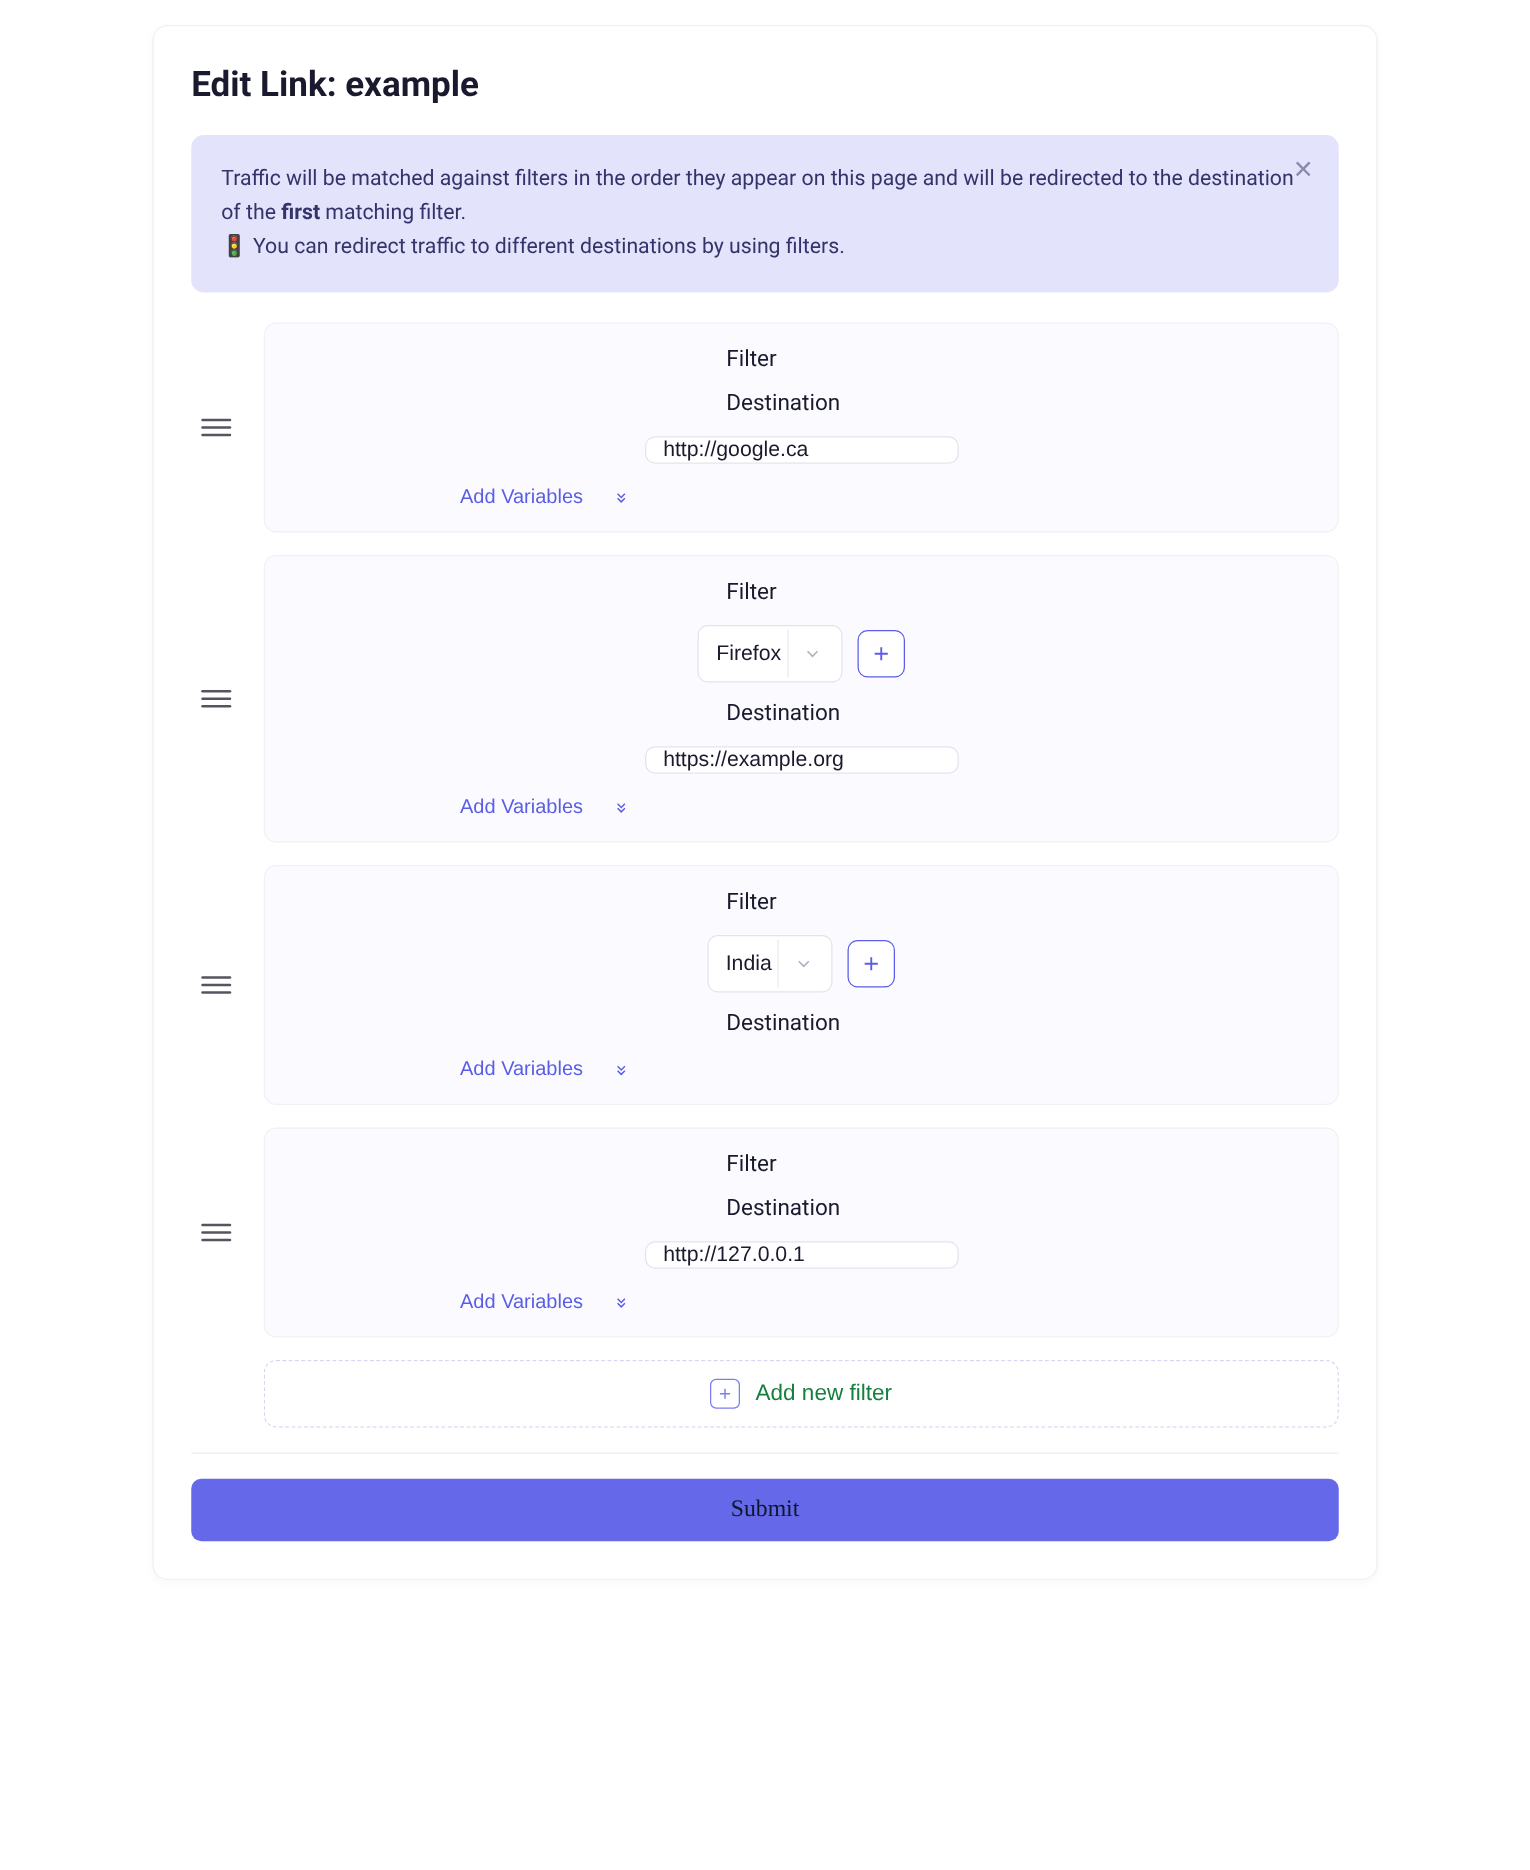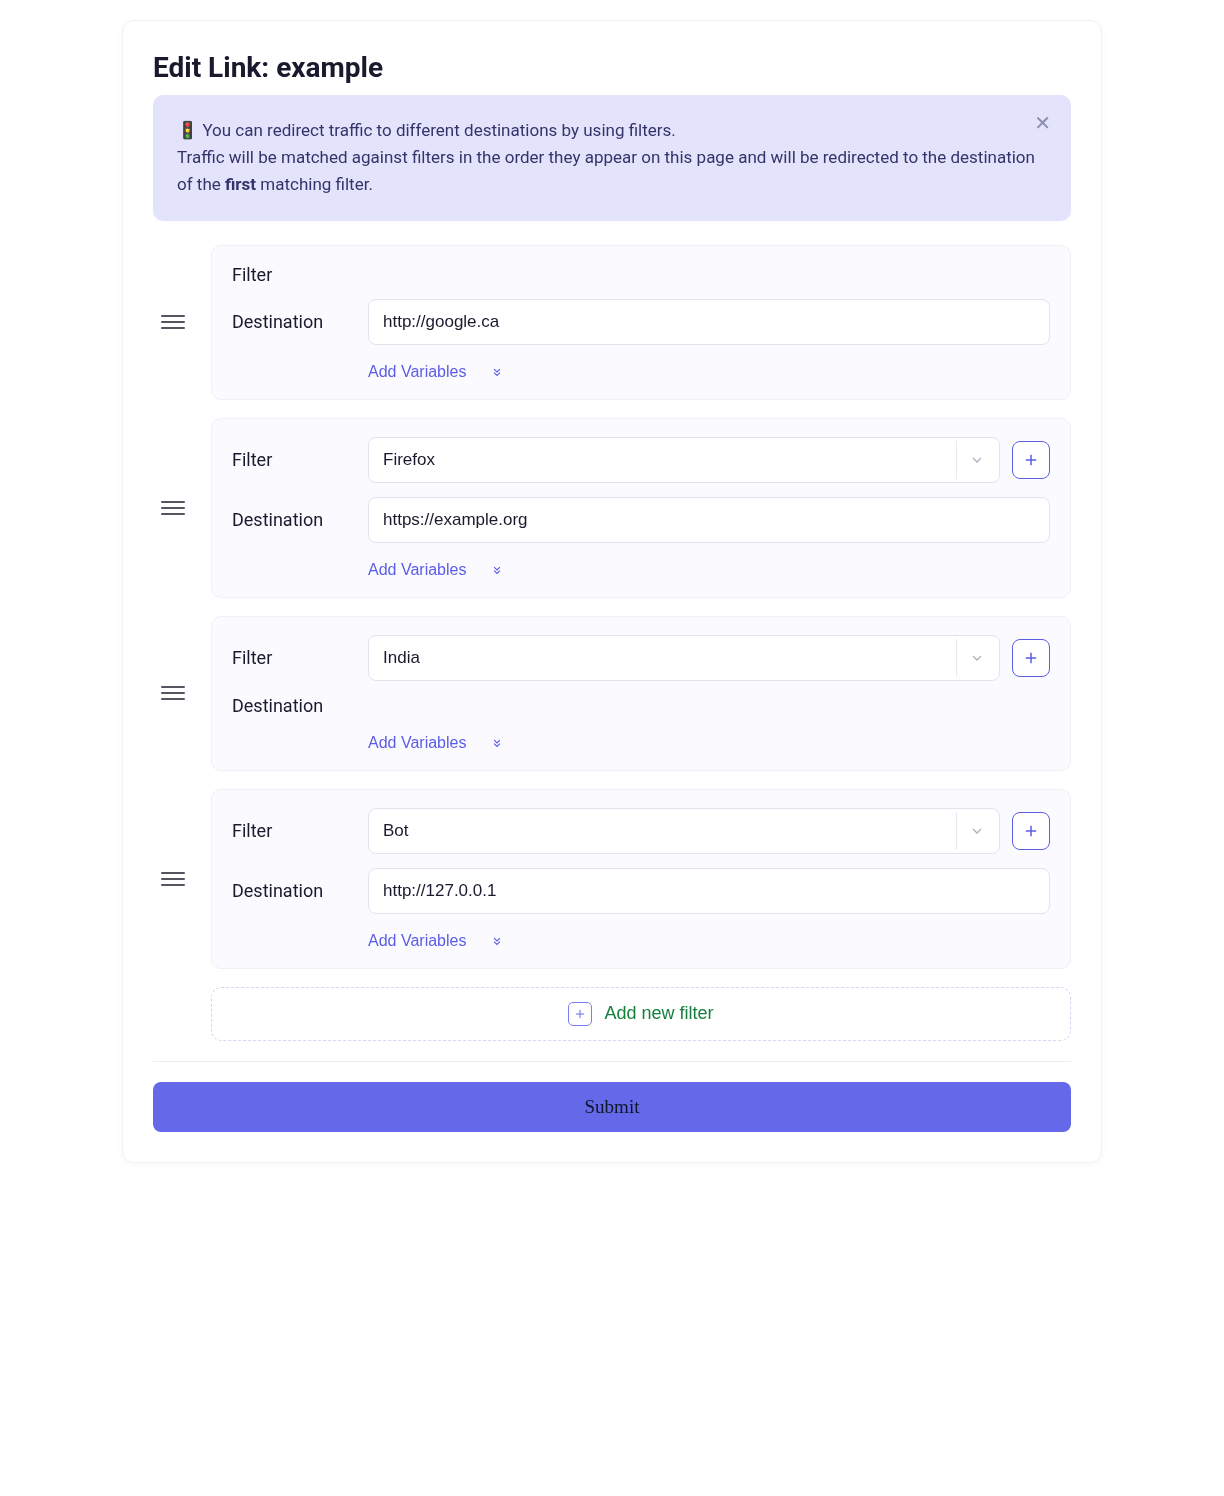--- a/index.html
+++ b/index.html
@@ -15,21 +15,21 @@
     border-radius: 12px;
     padding: 30px;
     max-width: 980px;
     margin: 0 auto;
     box-shadow: 0 2px 8px rgba(0,0,0,0.03);
   }
   .page-title {
     font-size: 28px;
     font-weight: 700;
     color: #1a1a2e;
-    margin-bottom: 11px;
+    margin-bottom: 24px;
   }
   .tabs {
     display: flex;
     gap: 8px;
     margin-bottom: 24px;
     flex-wrap: wrap;
   }
   .tab {
     padding: 10px 20px;
     border-radius: 8px;
@@ -93,20 +93,21 @@
     background: #fbfbff;
     border: 1px solid #f0f0f5;
     border-radius: 10px;
     padding: 18px 20px 14px 20px;
   }
   .filter-row {
     display: flex;
     align-items: center;
     gap: 16px;
     margin-bottom: 14px;
+    flex-direction: column;
   }
   .filter-row:last-of-type { margin-bottom: 4px; }
   .row-label {
     width: 120px;
     flex-shrink: 0;
     font-size: 18px;
     color: #1a1a2e;
   }
   .select-wrap {
     flex: 1;
@@ -232,24 +233,24 @@
 <body>
 
 <div class="card">
 
   <h1 class="page-title">Edit Link: example</h1>
 
 
   <div class="info-banner">
     <button class="close">✕</button>
     <div>
+      <span>Traffic will be matched against filters in the order they appear on this page and will be redirected to the destination of the </span><strong>first</strong><span> matching filter.</span>
+    </div>
+    <div>
       <span>🚦 </span><span>You can redirect traffic to different destinations by using filters.</span>
-    </div>
-    <div>
-      <span>Traffic will be matched against filters in the order they appear on this page and will be redirected to the destination of the </span><strong>first</strong><span> matching filter.</span>
     </div>
   </div>
 
   
   <div class="filter-block">
     <div class="drag-handle">
       <span></span>
         <span></span>
         <span></span>
     </div>
@@ -364,36 +365,20 @@
   
   <div class="filter-block">
     <div class="drag-handle">
       <span></span>
         <span></span>
         <span></span>
     </div>
     <div class="filter-body">
       <div class="filter-row">
         <div class="row-label">Filter</div>
-        <div class="select-wrap">
-          <div class="select-box">
-            <button class="select-input">Bot</button>
-            <div class="select-chevron">
-              <svg viewBox="0 0 24 24" fill="none" stroke-width="2">
-                  <polyline points="6 9 12 15 18 9"></polyline>
-                </svg>
-            </div>
-          </div>
-          <button class="plus-btn">
-            <svg viewBox="0 0 24 24" fill="none" stroke-width="2">
-                <line x1="12" y1="5" x2="12" y2="19"></line>
-                <line x1="5" y1="12" x2="19" y2="12"></line>
-              </svg>
-          </button>
-        </div>
       </div>
       <div class="filter-row">
         <div class="row-label">Destination</div>
         <input class="text-input" value="http://127.0.0.1" style="">
       </div>
       <div class="add-vars-row">
         <div class="add-vars-spacer"></div>
         <button class="add-vars">
           <span>Add Variables</span>
           <svg viewBox="0 0 24 24" fill="none" stroke-width="2">

